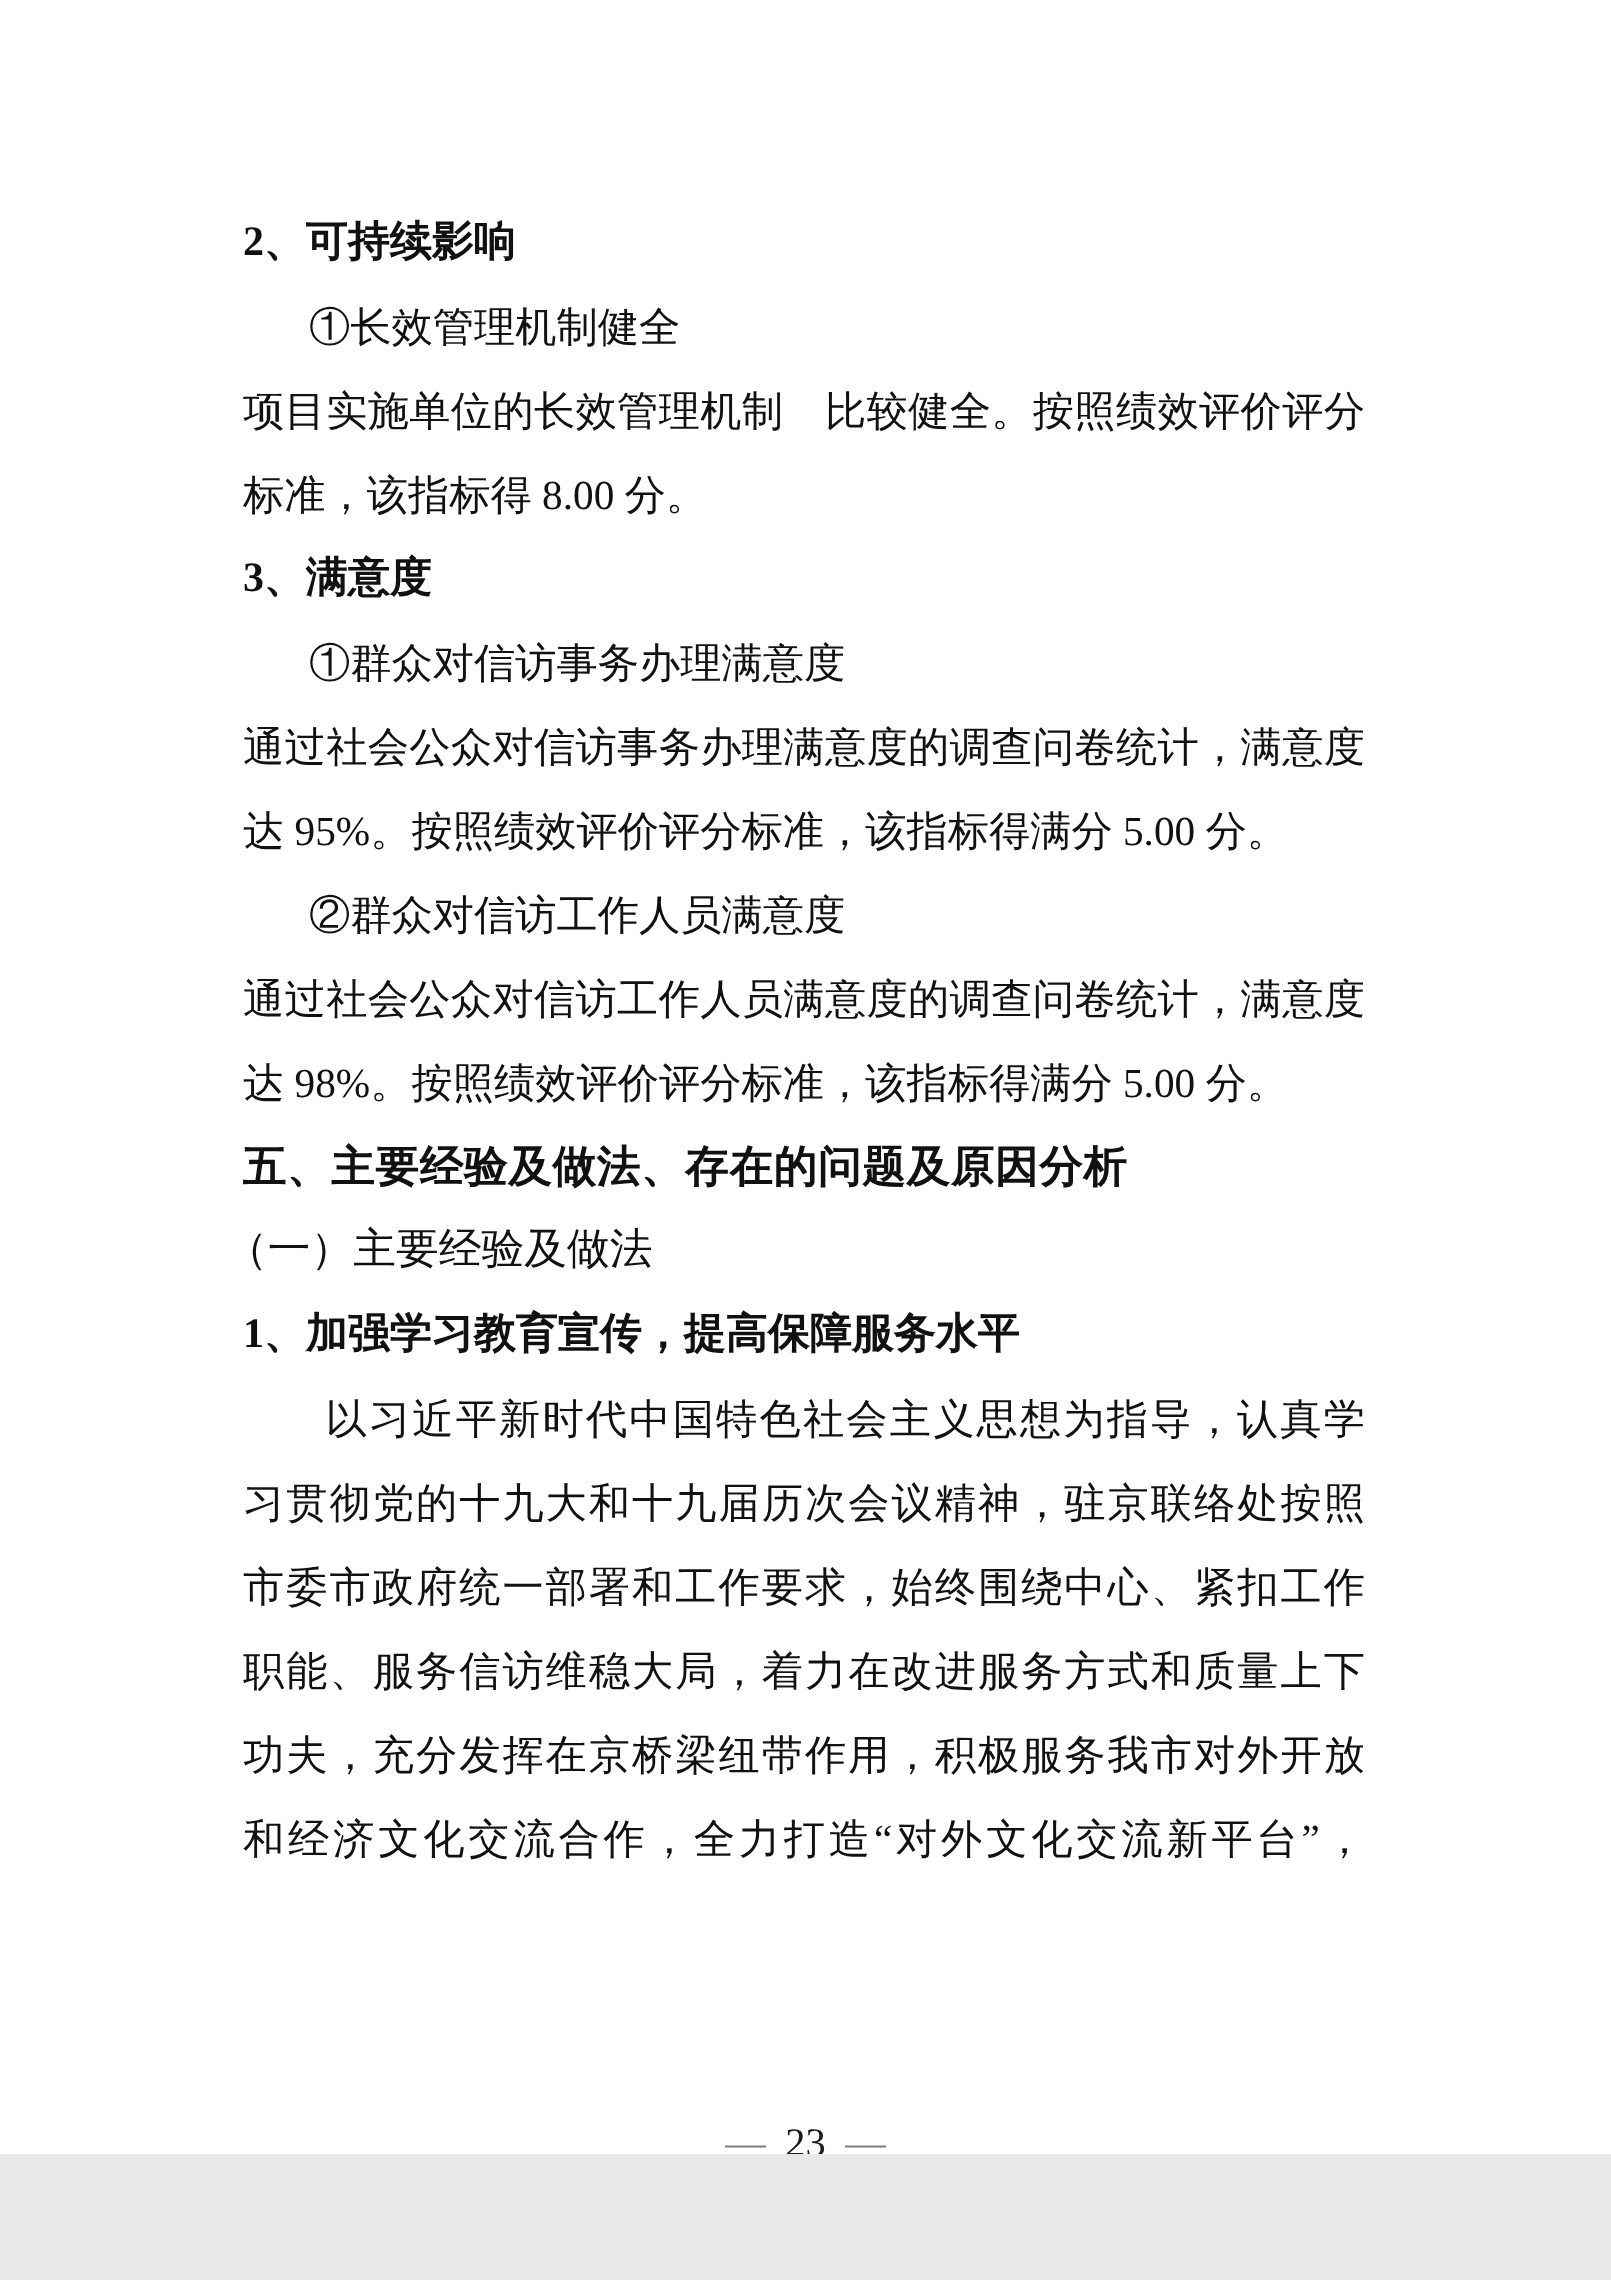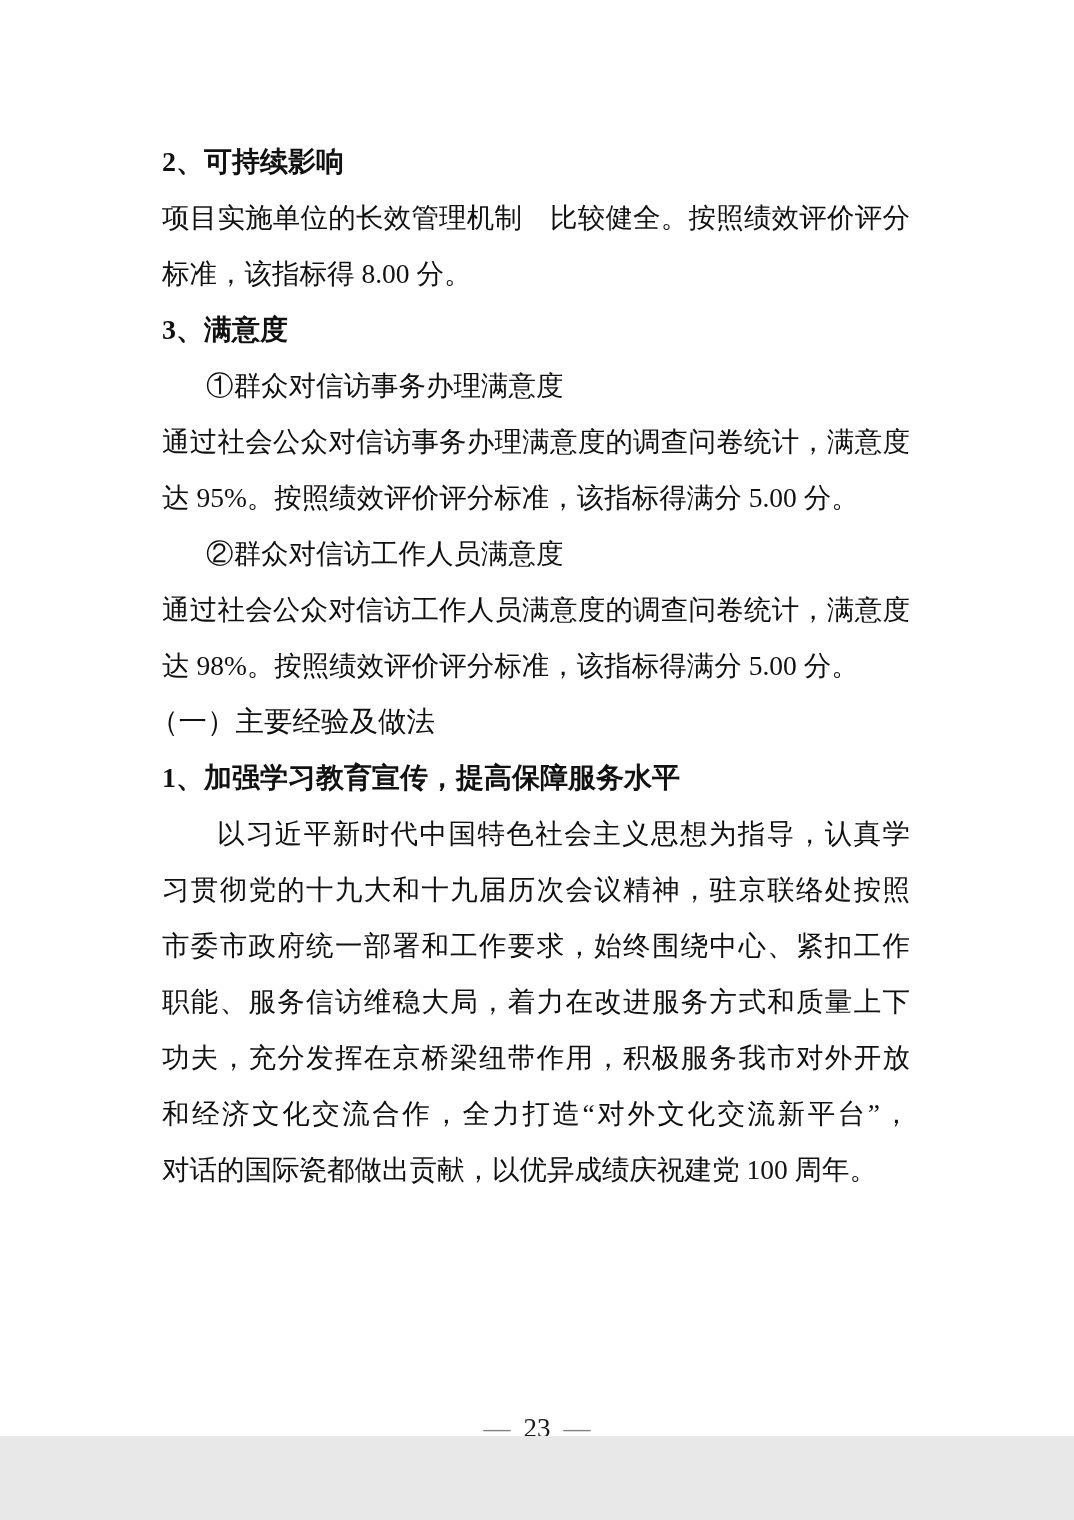--- a/index.html
+++ b/index.html
@@ -79,47 +79,48 @@
   }
 </style>
 </head>
 <body>
 
 <div class="page">
   <div class="content">
 
     <div class="h-num">2、可持续影响</div>
 
+    <div class="line indent-item">①长效管理机制健全</div>
 
     <div class="line stretch">项目实施单位的长效管理机制　比较健全。按照绩效评价评分</div>
     <div class="line">标准，该指标得 8.00 分。</div>
 
     <div class="h-num">3、满意度</div>
 
     <div class="line indent-item">①群众对信访事务办理满意度</div>
 
     <div class="line stretch">通过社会公众对信访事务办理满意度的调查问卷统计，满意度</div>
     <div class="line">达 95%。按照绩效评价评分标准，该指标得满分 5.00 分。</div>
 
     <div class="line indent-item">②群众对信访工作人员满意度</div>
 
     <div class="line stretch">通过社会公众对信访工作人员满意度的调查问卷统计，满意度</div>
     <div class="line">达 98%。按照绩效评价评分标准，该指标得满分 5.00 分。</div>
 
+    <div class="h-major">五、主要经验及做法、存在的问题及原因分析</div>
 
     <div class="h-sub">（一）主要经验及做法</div>
 
     <div class="h-num">1、加强学习教育宣传，提高保障服务水平</div>
 
     <div class="line stretch indent-para">以习近平新时代中国特色社会主义思想为指导，认真学</div>
     <div class="line stretch">习贯彻党的十九大和十九届历次会议精神，驻京联络处按照</div>
     <div class="line stretch">市委市政府统一部署和工作要求，始终围绕中心、紧扣工作</div>
     <div class="line stretch">职能、服务信访维稳大局，着力在改进服务方式和质量上下</div>
     <div class="line stretch">功夫，充分发挥在京桥梁纽带作用，积极服务我市对外开放</div>
     <div class="line stretch">和经济文化交流合作，全力打造“对外文化交流新平台”，</div>
-    <div class="line">对话的国际瓷都做出贡献，以优异成绩庆祝建党 100 周年。</div>
 
   </div>
 
   <div class="footer">
     <span class="dash">—</span><span class="num">23</span><span class="dash">—</span>
   </div>
 </div>
 
 </body></html>

